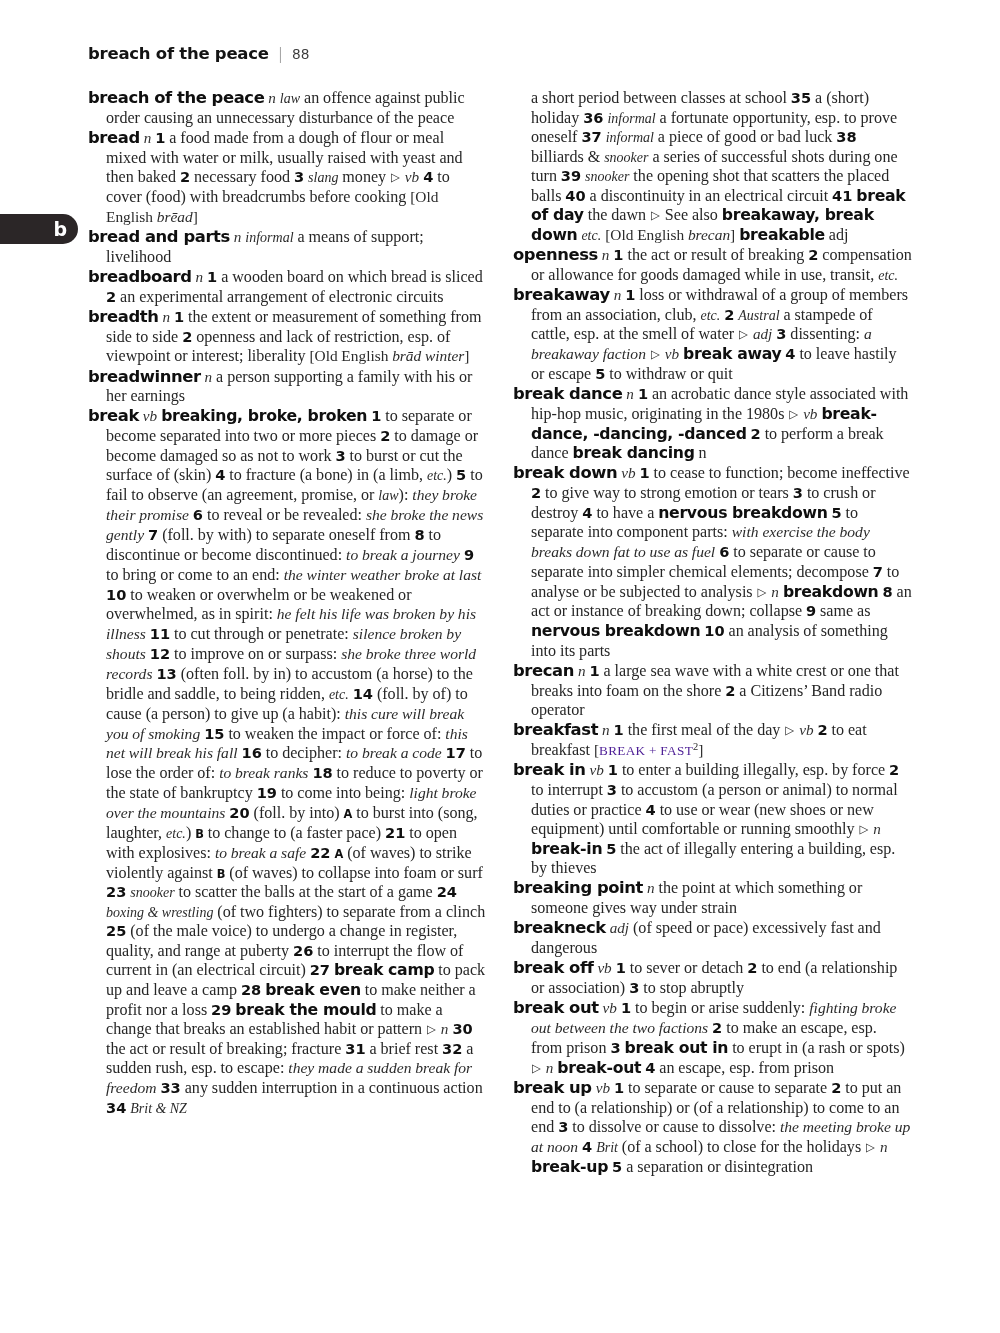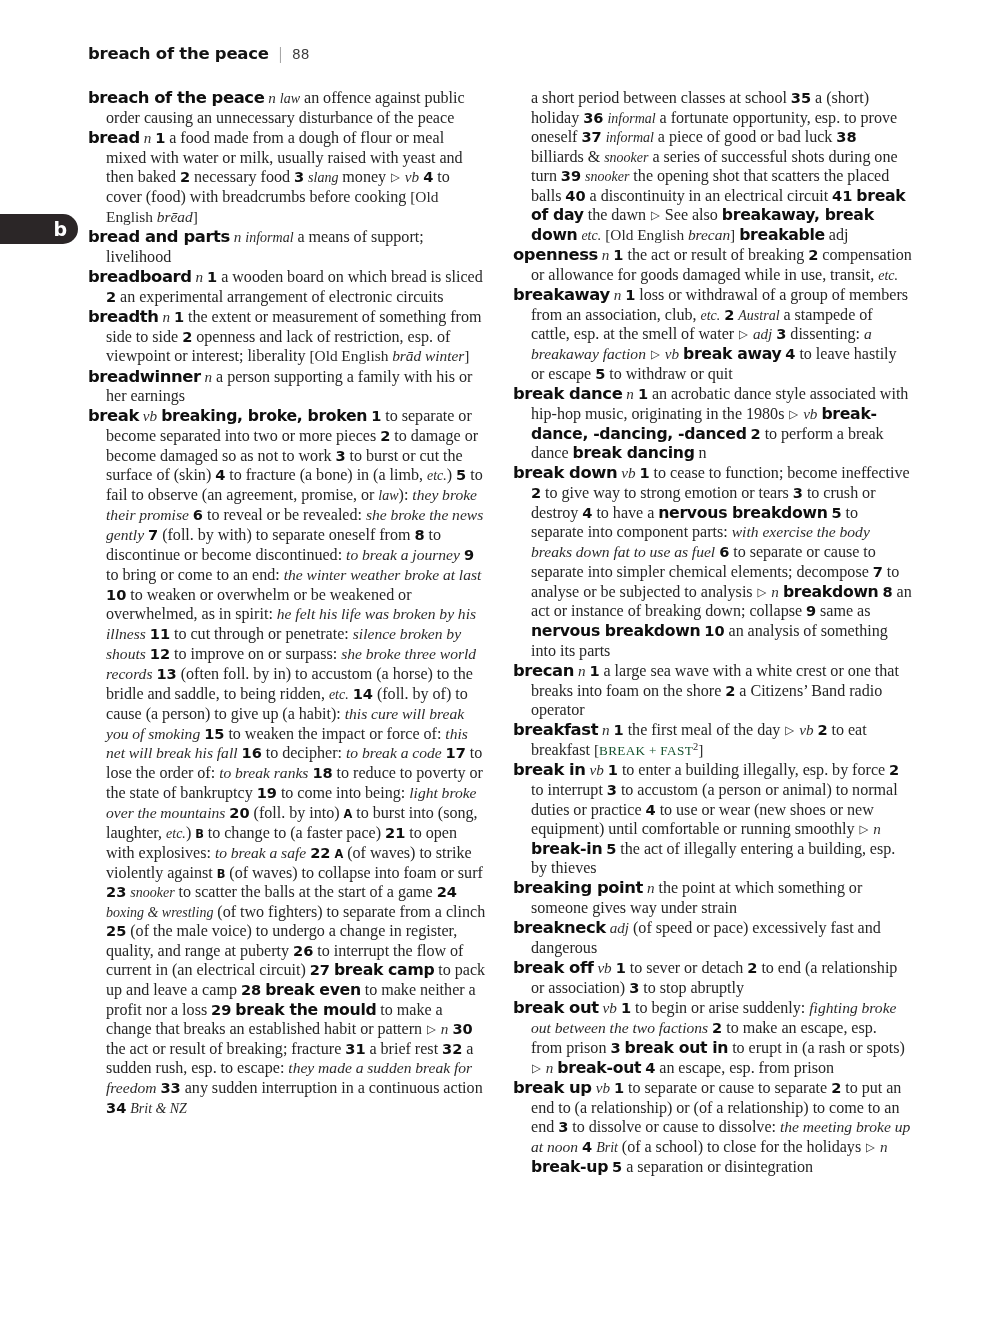--- a/index.html
+++ b/index.html
@@ -148,21 +148,21 @@
     font-size: 15.4px;
     color: #2b2b2b;
   }
   .ety .it {
     font-style: italic;
     margin-top: 16px;
   }
   .sc {
     font-size: 13.2px;
     letter-spacing: 0.35px;
-    color: #14532d;
+    color: #4c1d95;
   }
   .sup {
     font-size: 10.5px;
     vertical-align: 5px;
   }
   .tri {
     font-size: 11.5px;
     color: #2b2b2b;
     vertical-align: 1px;
     padding: 0 1px;

